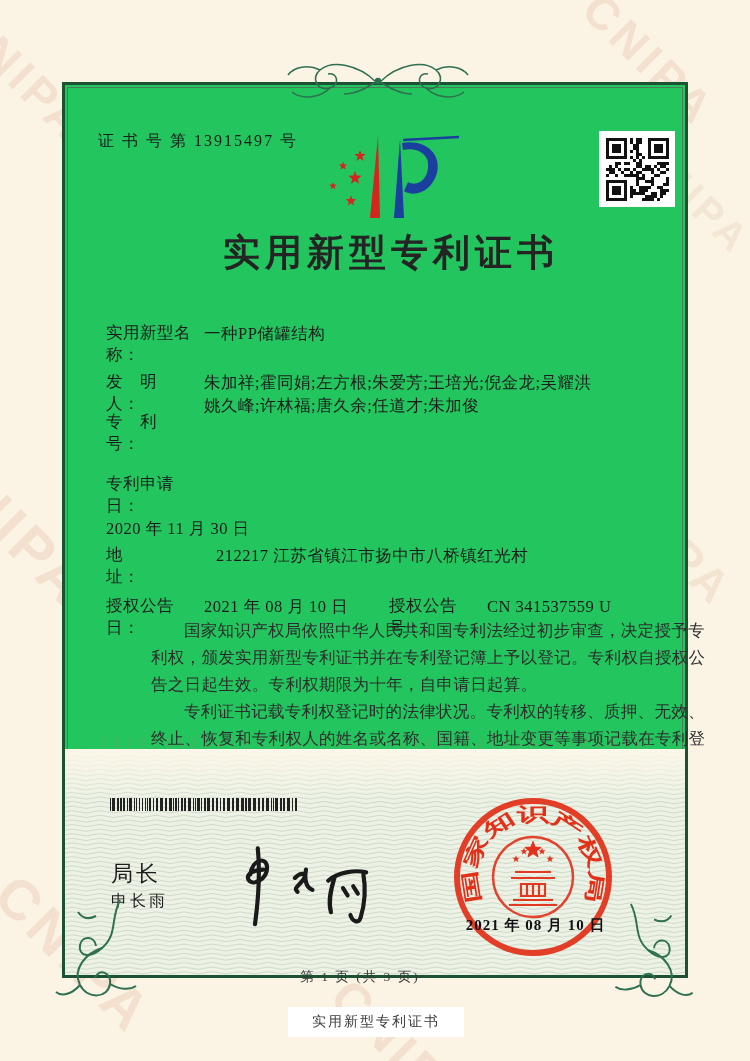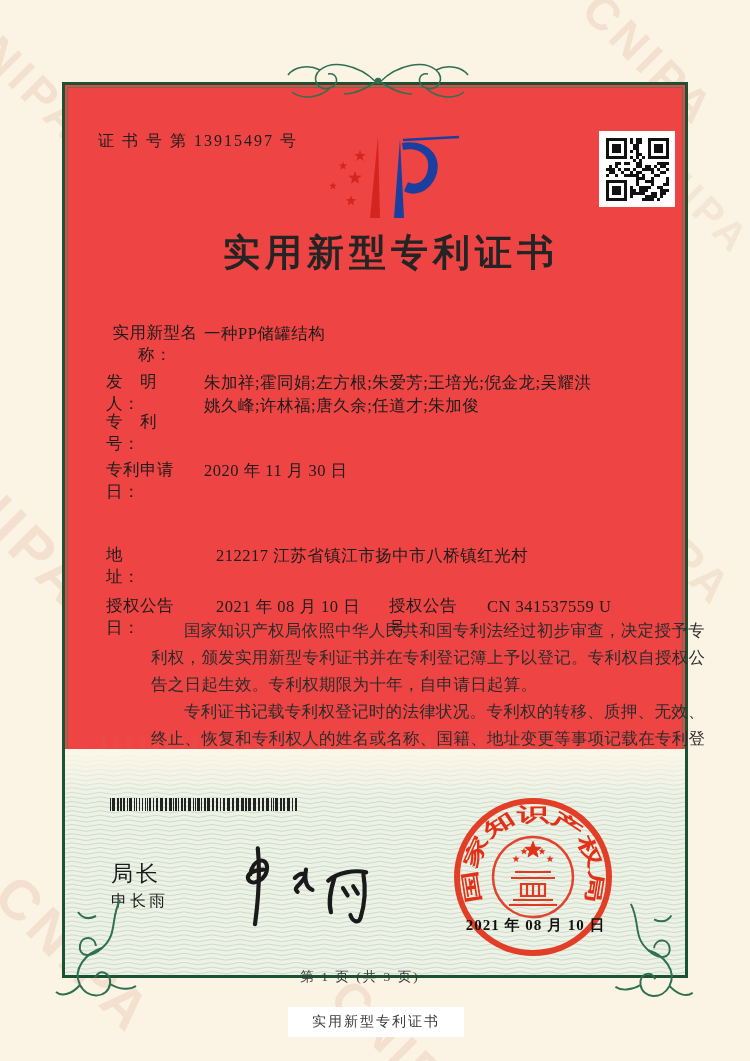--- a/index.html
+++ b/index.html
@@ -4,21 +4,21 @@
 <style>
   html,body{margin:0;padding:0;background:#e9e2d2;}
   .page{position:relative;width:750px;height:1061px;background:#fbf3e3;overflow:hidden;
         font-family:"Liberation Serif","DejaVu Serif",serif;color:#222;}
   
   .wm{position:absolute;font-family:"Liberation Sans","DejaVu Sans",sans-serif;
       font-weight:bold;color:rgba(213,159,134,0.22);letter-spacing:5px;
       transform:rotate(45deg);transform-origin:0 0;white-space:nowrap;pointer-events:none;}
   
   .frame{position:absolute;left:62px;top:82px;width:626px;height:896px;box-sizing:border-box;
-         border:3px solid #1b5233;background:#ef4444;}
+         border:3px solid #1b5233;background:#22c55e;}
   .frame::before{content:"";position:absolute;inset:2px;border:1px solid #4a7d5b;pointer-events:none;}
   
   .cert-no{position:absolute;left:33px;top:46px;font-size:16px;letter-spacing:2px;color:#1d1d1d;}
   .qr-box{position:absolute;left:534px;top:46px;width:76px;height:76px;background:#fff;
           display:flex;align-items:center;justify-content:center;}
   .logo{position:absolute;left:253px;top:44px;width:145px;height:92px;}
   .title{position:absolute;left:0;right:0;top:143px;text-align:center;font-size:37px;
          font-weight:600;letter-spacing:5px;color:#242424;margin-left:32px;}
   
   .row{position:absolute;left:41px;display:flex;font-size:16.5px;letter-spacing:0.5px;color:#1c1c1c;}
@@ -209,43 +209,43 @@
       <path d="M85 11 L141 8" stroke="#1b3f9e" stroke-width="2.4" fill="none"></path>
     <polygon points="42.0,21.0 43.5,25.0 47.7,25.1 44.4,27.8 45.5,31.9 42.0,29.5 38.5,31.9 39.6,27.8 36.3,25.1 40.5,25.0" fill="#d6251e" stroke="none"></polygon>
         <polygon points="25.0,32.5 26.1,35.5 29.3,35.6 26.8,37.6 27.6,40.6 25.0,38.9 22.4,40.6 23.2,37.6 20.7,35.6 23.9,35.5" fill="#d6251e" stroke="none"></polygon>
         <polygon points="37.0,42.0 38.7,46.6 43.7,46.8 39.8,49.9 41.1,54.7 37.0,51.9 32.9,54.7 34.2,49.9 30.3,46.8 35.3,46.6" fill="#d6251e" stroke="none"></polygon>
         <polygon points="15.0,53.0 16.0,55.6 18.8,55.8 16.6,57.5 17.4,60.2 15.0,58.7 12.6,60.2 13.4,57.5 11.2,55.8 14.0,55.6" fill="#d6251e" stroke="none"></polygon>
         <polygon points="33.0,66.5 34.4,70.1 38.2,70.3 35.2,72.7 36.2,76.4 33.0,74.3 29.8,76.4 30.8,72.7 27.8,70.3 31.6,70.1" fill="#d6251e" stroke="none"></polygon>
       </svg>
 
     <div class="title">实用新型专利证书</div>
 
-    <div class="row" style="top:237px;text-align:center;">
+    <div class="row" style="top:237px;">
       <span class="flabel">实用新型名称：</span>
       <span class="fvalue">一种PP储罐结构</span>
     </div>
     <div class="row" style="top:286px;">
       <span class="flabel">发　明　人：</span>
       <span class="fvalue">
         <div>朱加祥;霍同娟;左方根;朱爱芳;王培光;倪金龙;吴耀洪</div>
         <div>姚久峰;许林福;唐久余;任道才;朱加俊</div>
       </span>
     </div>
     <div class="row" style="top:326px;">
       <span class="flabel">专　利　号：</span>
     </div>
-    <div class="row" style="top:374px;">
+    <div class="row" style="top:388px;flex-direction:column;">
       <span class="flabel">专利申请日：</span>
       <span class="fvalue">2020 年 11 月 30 日</span>
     </div>
     <div class="row" style="top:459px;gap:12px;">
       <span class="flabel">地　　　　址：</span>
       <span class="fvalue">212217 江苏省镇江市扬中市八桥镇红光村</span>
     </div>
-    <div class="row" style="top:510px;gap:12px;">
+    <div class="row" style="top:510px;">
       <span class="flabel">授权公告日：</span>
       <span class="fvalue">2021 年 08 月 10 日</span>
     </div>
     <div class="row" style="top:510px;left:324px;">
       <span class="flabel">授权公告号：</span>
       <span class="fvalue">CN 341537559 U</span>
     </div>
 
     <div class="body-text">
       <p>国家知识产权局依照中华人民共和国专利法经过初步审查，决定授予专利权，颁发实用新型专利证书并在专利登记簿上予以登记。专利权自授权公告之日起生效。专利权期限为十年，自申请日起算。</p>

